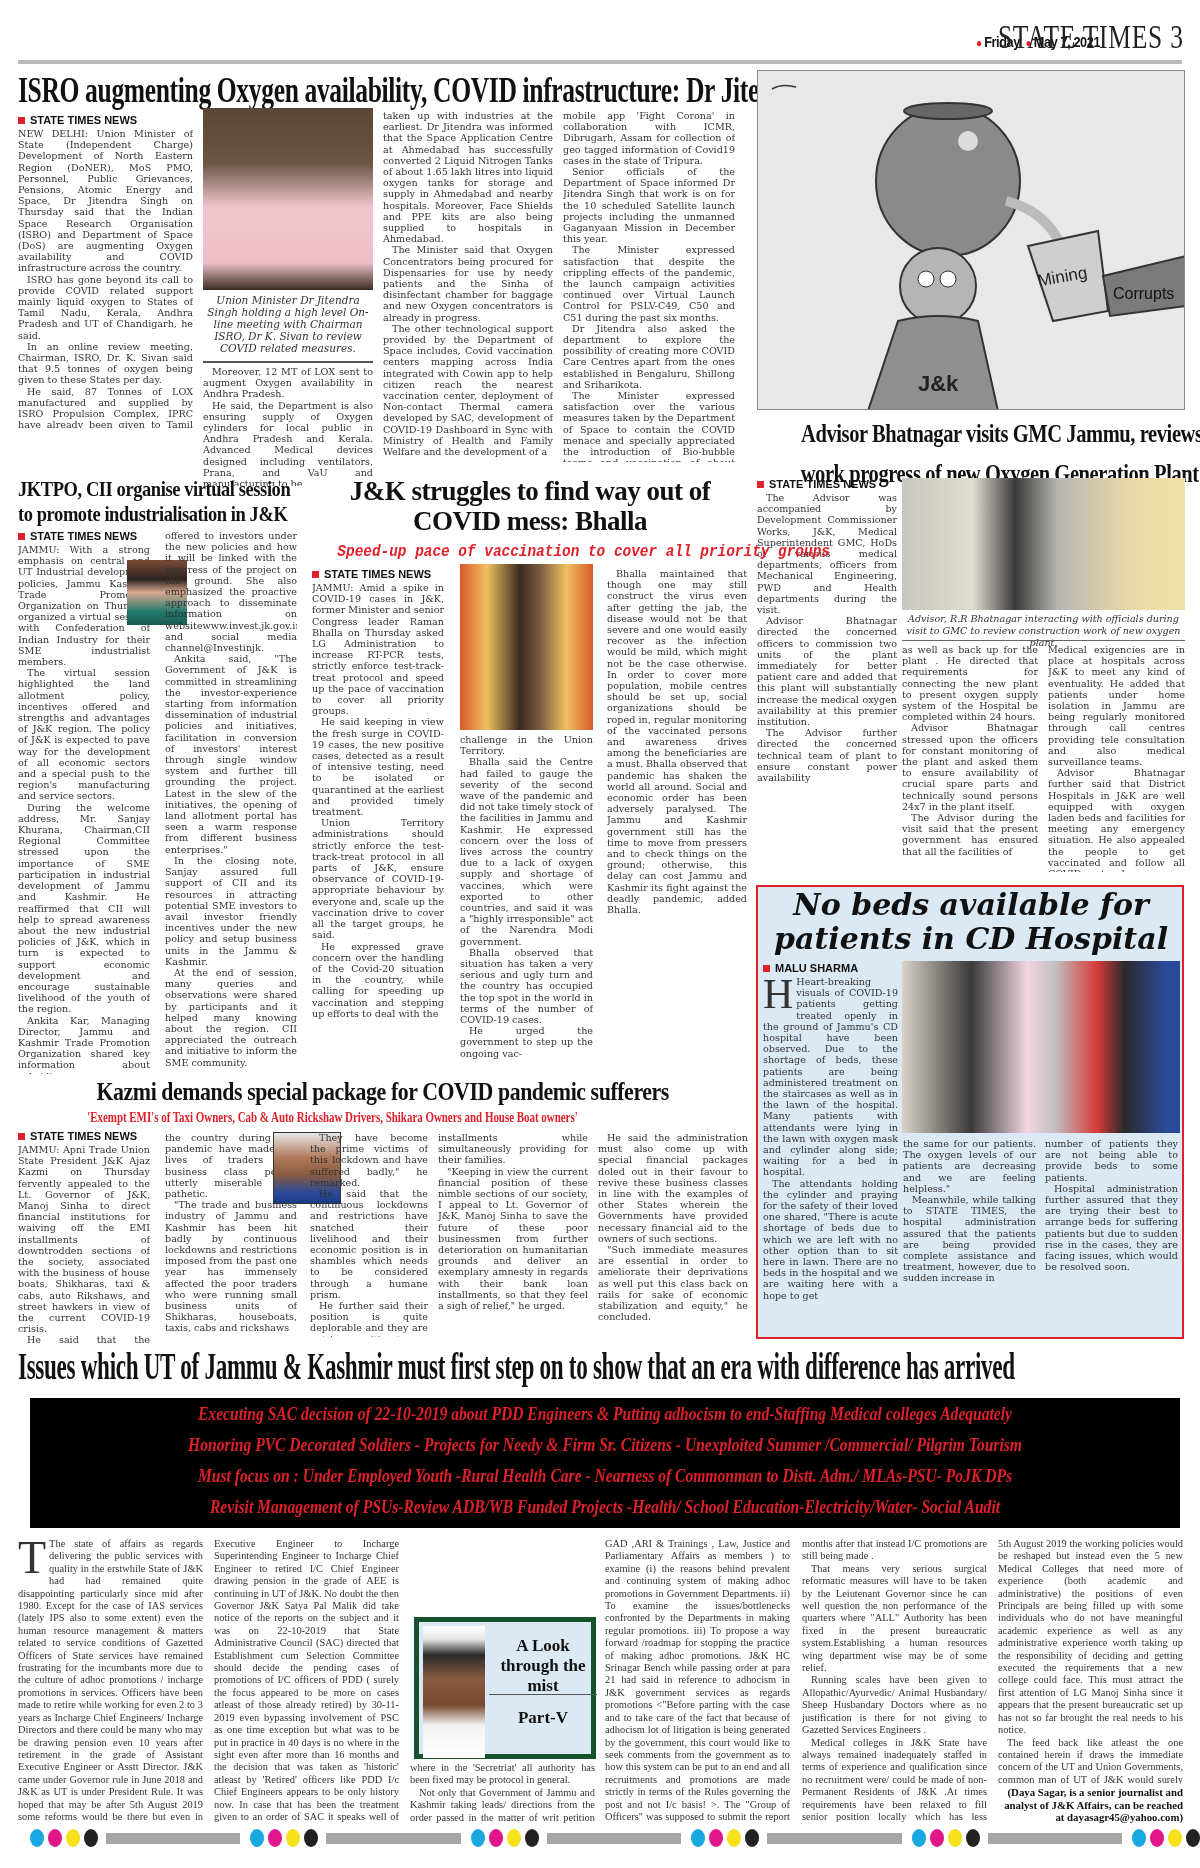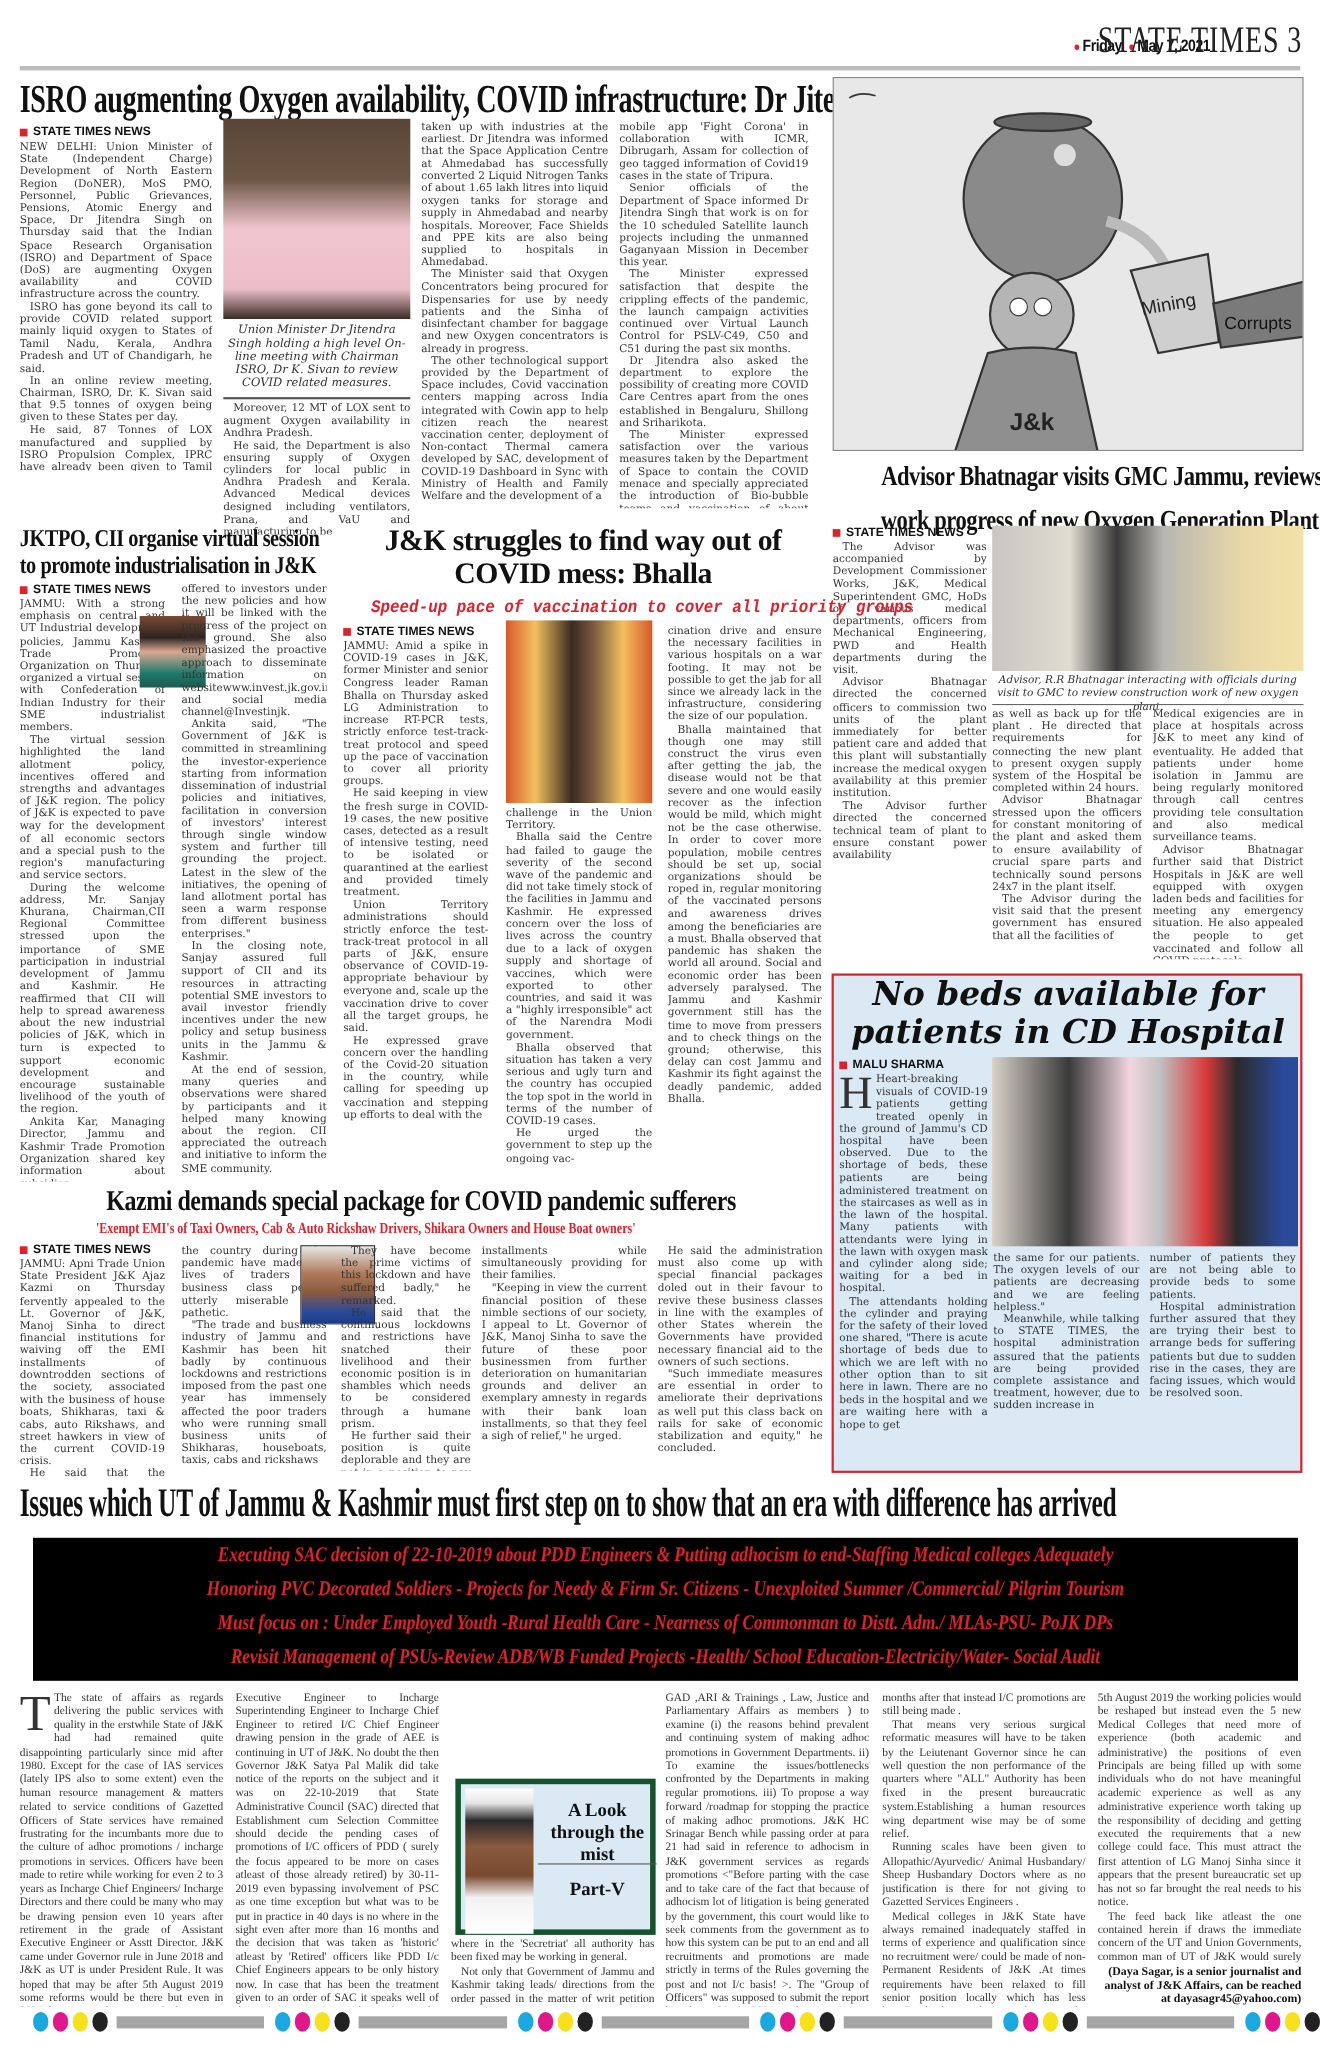--- a/index.html
+++ b/index.html
@@ -169,21 +169,20 @@
   </div>
 </div>
 <div class="abs photo" style="left:460px;top:564px;width:133px;height:166px;background:linear-gradient(90deg,#d85a2a 0%,#f2c060 20%,#3a2a20 45%,#7a5a40 60%,#f2c060 80%,#d85a2a 100%)"></div>
 <div class="abs col" style="left:460px;top:734px;width:133px;height:325px">
   <p class="first">challenge in the Union Territory.</p>
   <p>Bhalla said the Centre had failed to gauge the severity of the second wave of the pandemic and did not take timely stock of the facilities in Jammu and Kashmir. He expressed concern over the loss of lives across the country due to a lack of oxygen supply and shortage of vaccines, which were exported to other countries, and said it was a "highly irresponsible" act of the Narendra Modi government.</p>
   <p>Bhalla observed that situation has taken a very serious and ugly turn and the country has occupied the top spot in the world in terms of the number of COVID-19 cases.</p>
   <p>He urged the government to step up the ongoing vac-</p>
 </div>
 <div class="abs col" style="left:607px;top:568px;width:140px;height:492px">
-  <p class="first">cination drive and ensure the necessary facilities in various hospitals on a war footing. It may not be possible to get the jab for all since we already lack in the infrastructure, considering the size of our population.</p>
   <p>Bhalla maintained that though one may still construct the virus even after getting the jab, the disease would not be that severe and one would easily recover as the infection would be mild, which might not be the case otherwise. In order to cover more population, mobile centres should be set up, social organizations should be roped in, regular monitoring of the vaccinated persons and awareness drives among the beneficiaries are a must. Bhalla observed that pandemic has shaken the world all around. Social and economic order has been adversely paralysed. The Jammu and Kashmir government still has the time to move from pressers and to check things on the ground; otherwise, this delay can cost Jammu and Kashmir its fight against the deadly pandemic, added Bhalla.</p>
 </div>
 
 <div class="abs box-cd"></div>
 <div class="abs" style="left:760px;top:888px;width:422px;text-align:center;font-family:'DejaVu Serif',serif;font-style:italic;font-weight:bold;font-size:30px;line-height:34px;color:#111">
   <div>No beds available for</div>
   <div>patients in CD Hospital</div>
 </div>
 <div class="abs" style="left:763px;top:962px;width:135px">
   <div class="byline">
@@ -255,21 +254,21 @@
 <div class="abs col" style="left:214px;top:1538px;width:185px;height:286px;font-family:'Liberation Serif',serif;font-size:10.4px;line-height:12.4px">
   <p class="first">Executive Engineer to Incharge Superintending Engineer to Incharge Chief Engineer to retired I/C Chief Engineer drawing pension in the grade of AEE is continuing in UT of J&amp;K. No doubt the then Governor J&amp;K Satya Pal Malik did take notice of the reports on the subject and it was on 22-10-2019 that State Administrative Council (SAC) directed that Establishment cum Selection Committee should decide the pending cases of promotions of I/C officers of PDD ( surely the focus appeared to be more on cases atleast of those already retired) by 30-11-2019 even bypassing involvement of PSC as one time exception but what was to be put in practice in 40 days is no where in the sight even after more than 16 months and the decision that was taken as 'historic' atleast by 'Retired' officers like PDD I/c Chief Engineers appears to be only history now. In case that has been the treatment given to an order of SAC it speaks well of the 'seriousness' with what the Administrative Departments</p>
 </div>
 <div class="abs lookbox">
   <div class="abs photo" style="left:4px;top:4px;width:62px;height:132px;background:linear-gradient(180deg,#fff 0%,#e6e6e6 10%,#2a2a2a 22%,#8a5a40 40%,#7a4a30 60%,#f2f2f2 75%,#ffffff 100%)"></div>
   <div class="abs" style="left:70px;top:14px;width:108px;text-align:center;font-family:'Liberation Serif',serif;font-weight:bold;font-size:17px;line-height:20px;color:#111">A Look through the mist</div>
   <div class="abs" style="left:70px;top:72px;width:108px;height:1px;background:#555"></div>
   <div class="abs" style="left:70px;top:86px;width:108px;text-align:center;font-family:'Liberation Serif',serif;font-weight:bold;font-size:17px;color:#111">Part-V</div>
 </div>
 <div class="abs col" style="left:410px;top:1762px;width:185px;height:62px;font-family:'Liberation Serif',serif;font-size:10.4px;line-height:12.4px">
-  <p class="first">where in the 'Secretriat' all authority has been fixed may be working in general.</p>
+  <p class="first">where in the 'Secretriat' all authority has been fixed may be protocol in general.</p>
   <p>Not only that Government of Jammu and Kashmir taking leads/ directions from the order passed in the matter of writ petition WP(Civil) No. 94612020, titled Ghulam Hassan Rather v/s Union Territory of Jammu and Kashmir has constituted a Group of Officers vide Government Order No.1172-JK (GAD) of 2020 Dated:31.12.2020 for proposing with in a period of 4 weeks a roadmap/way forward for putting an end to the practice of making 'adhoc promotions' in various Government Departments of Union Territory of Jammu and Kashmir ( Administrative Secretaries of Finance Department, PW(R&amp;B),</p>
 </div>
 <div class="abs col" style="left:605px;top:1538px;width:185px;height:286px;font-family:'Liberation Serif',serif;font-size:10.4px;line-height:12.4px">
   <p class="first">GAD ,ARI &amp; Trainings , Law, Justice and Parliamentary Affairs as members ) to examine (i) the reasons behind prevalent and continuing system of making adhoc promotions in Government Departments. ii) To examine the issues/bottlenecks confronted by the Departments in making regular promotions. iii) To propose a way forward /roadmap for stopping the practice of making adhoc promotions. J&amp;K HC Srinagar Bench while passing order at para 21 had said in reference to adhocism in J&amp;K government services as regards promotions &lt;"Before parting with the case and to take care of the fact that because of adhocism lot of litigation is being generated by the government, this court would like to seek comments from the government as to how this system can be put to an end and all recruitments and promotions are made strictly in terms of the Rules governing the post and not I/c basis! &gt;. The "Group of Officers" was supposed to submit the report by about 28--01-2021 and status is not known even 3</p>
 </div>
 <div class="abs col" style="left:802px;top:1538px;width:185px;height:286px;font-family:'Liberation Serif',serif;font-size:10.4px;line-height:12.4px">
   <p class="first">months after that instead I/C promotions are still being made .</p>
   <p>That means very serious surgical reformatic measures will have to be taken by the Leiutenant Governor since he can well question the non performance of the quarters where "ALL" Authority has been fixed in the present bureaucratic system.Establishing a human resources wing department wise may be of some relief.</p>
   <p>Running scales have been given to Allopathic/Ayurvedic/ Animal Husbandary/ Sheep Husbandary Doctors where as no justification is there for not giving to Gazetted Services Engineers .</p>
   <p>Medical colleges in J&amp;K State have always remained inadequately staffed in terms of experience and qualification since no recruitment were/ could be made of non- Permanent Residents of J&amp;K .At times requirements have been relaxed to fill senior position locally which has less benefitted the students and more the individuals for getting promotions. It was expected that after</p>

